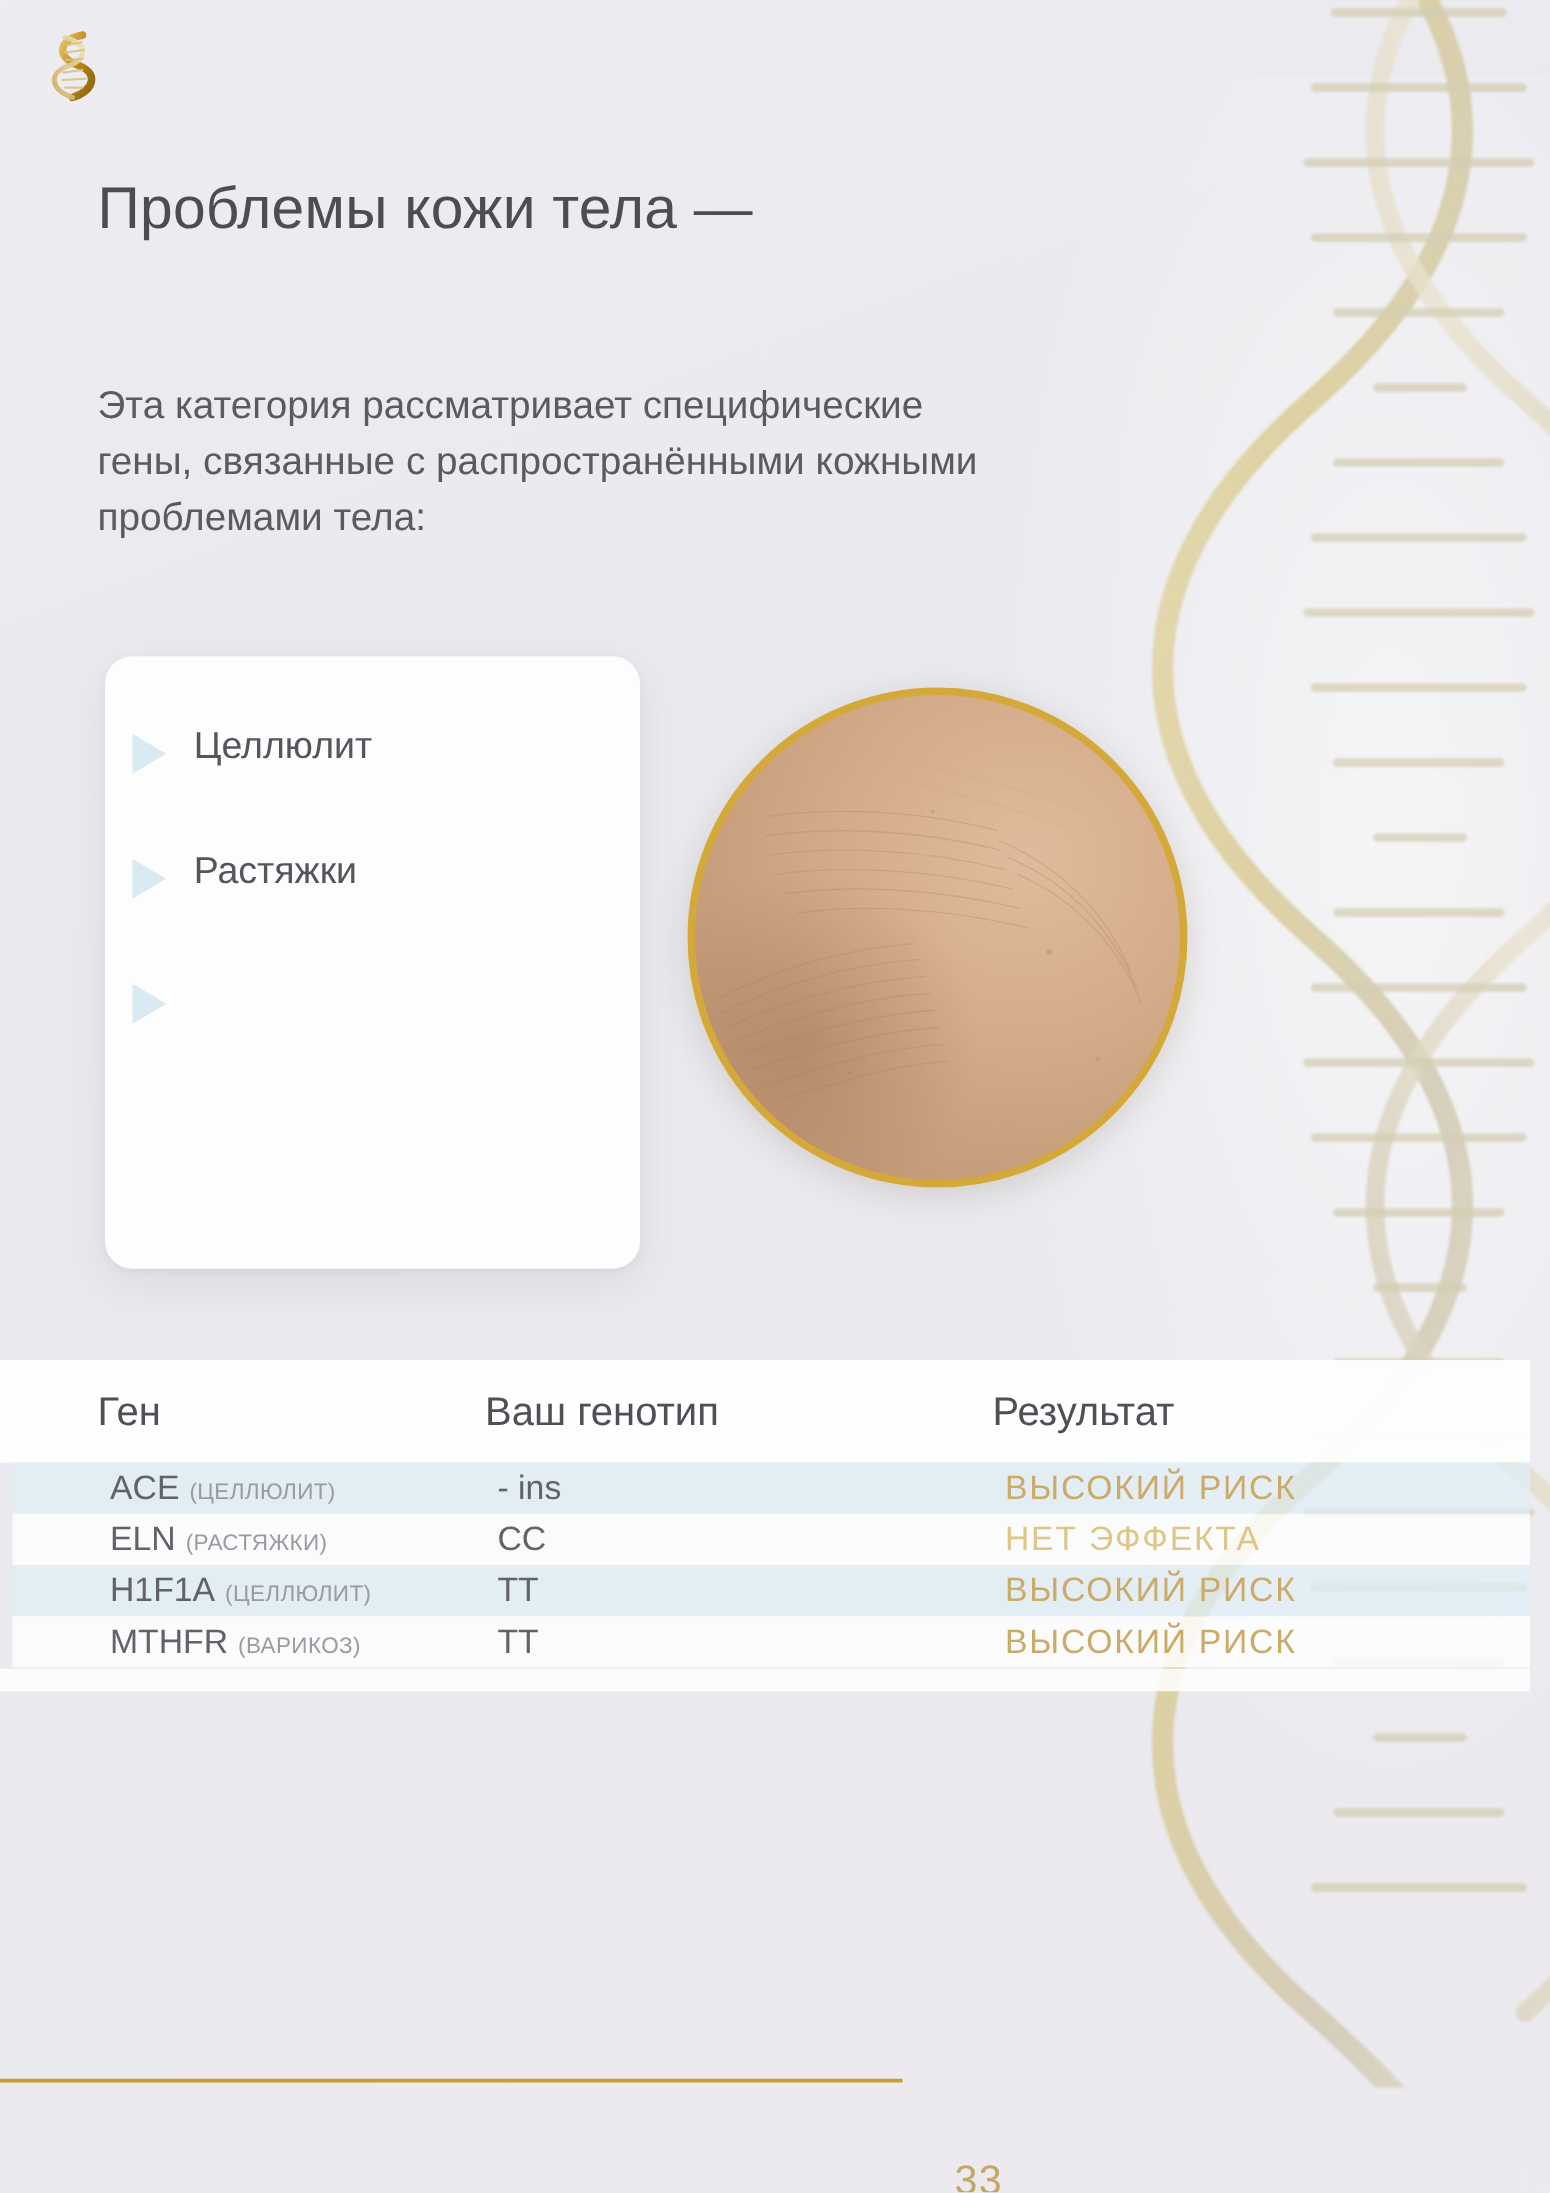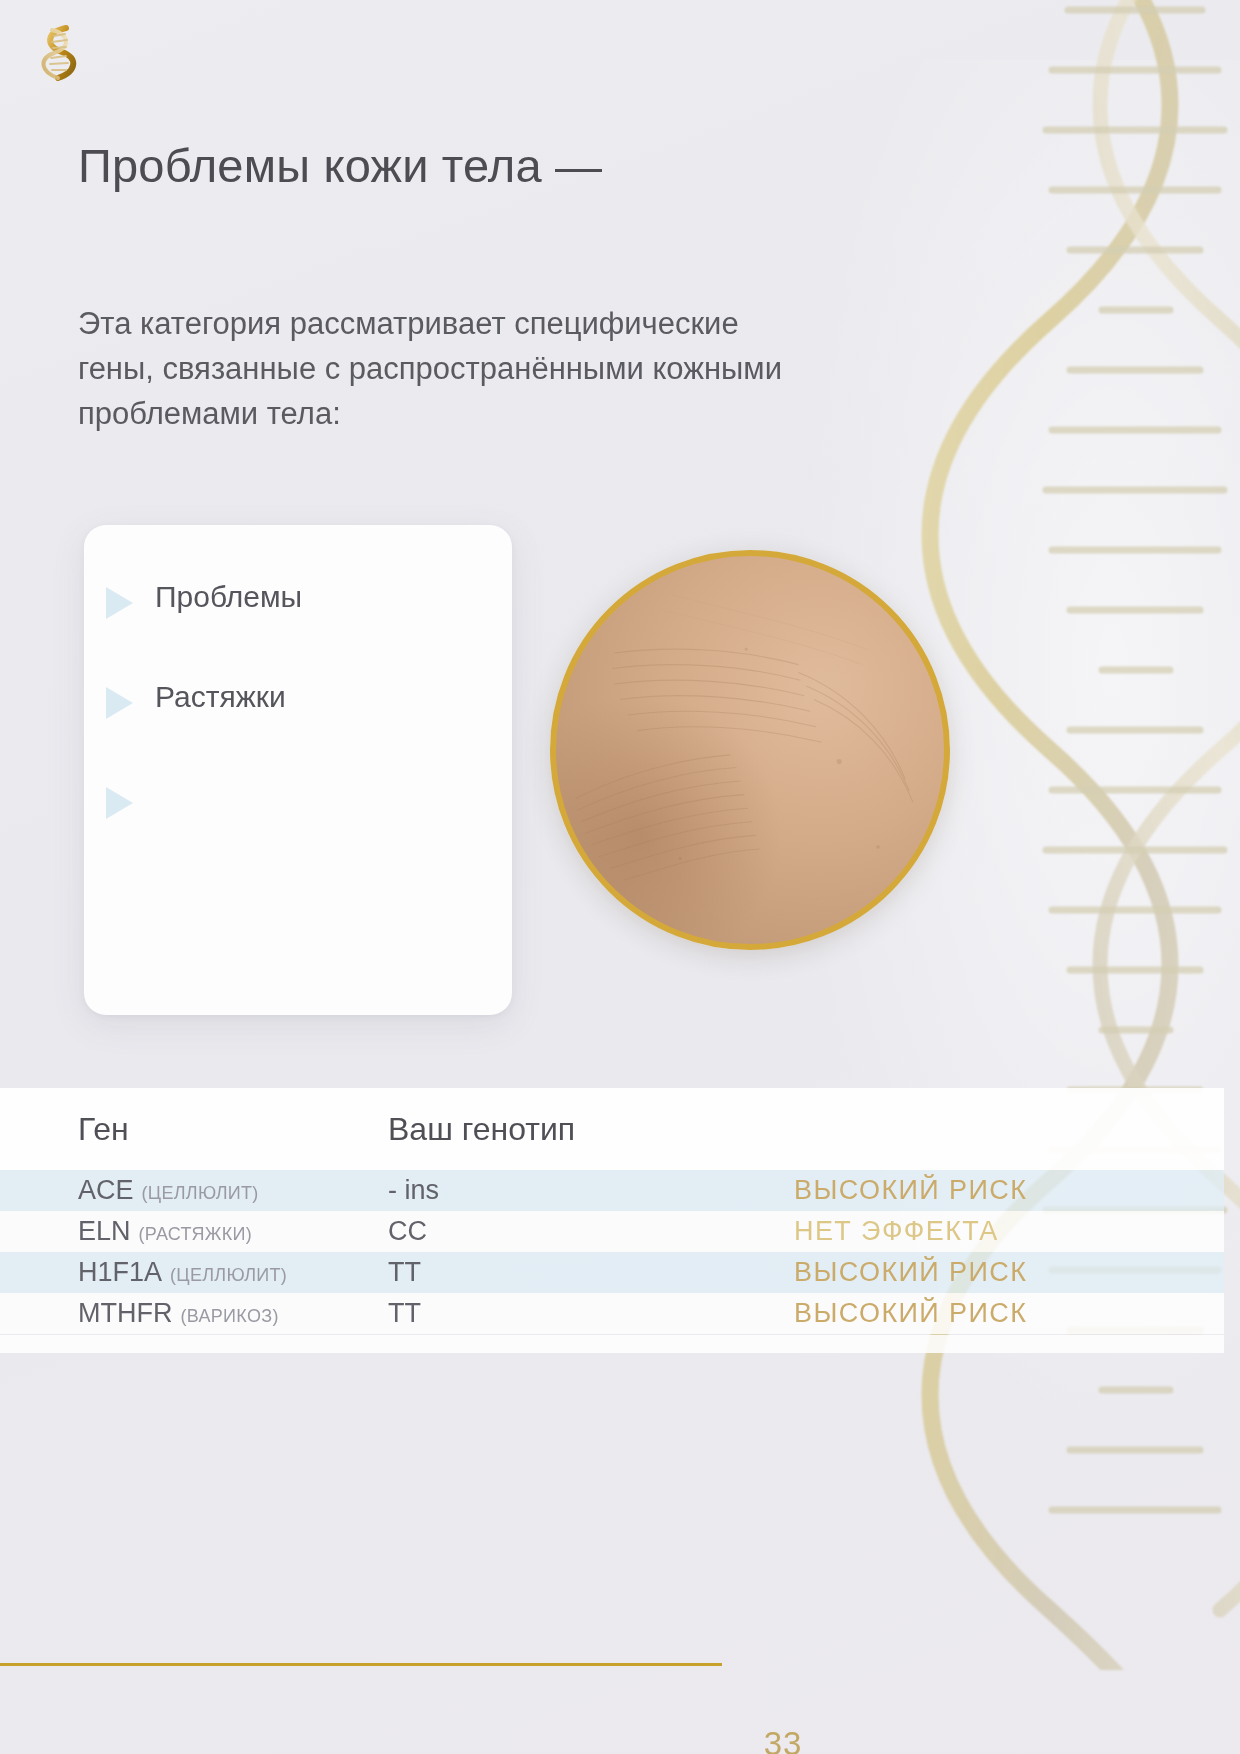--- a/index.html
+++ b/index.html
@@ -105,20 +105,21 @@
   .band-head{
     position:absolute;left:0;right:0;top:0;height:82px;
     background:rgba(255,255,255,.93);
   }
   .band-rows{position:absolute;left:0;right:0;top:82px;}
   .row{
     display:flex;align-items:center;
     height:41px;
     padding:0 0 0 78px;
     box-sizing:border-box;
+    margin-left:10px;
   }
   .row.odd{background:rgba(223,239,247,.72);}
   .row.even{background:rgba(255,255,255,.82);}
   .band-tail{
     position:absolute;left:0;right:0;top:247px;height:18px;
     background:rgba(255,255,255,.85);
   }
 
   .th-row{
     display:flex;align-items:center;height:82px;
@@ -245,21 +246,21 @@
     <span>Проблемы кожи тела —</span><br>
   </h1>
 
   <p class="lede">Эта категория рассматривает специфические гены, связанные с распространёнными кожными проблемами тела:</p>
 
   <div class="card">
     <div class="bullets">
 
       <div class="bullet">
         <span class="tri"></span>
-        <span class="bullet-text">Проблемы</span>
+        <span class="bullet-text">Целлюлит</span>
       </div>
 
       <div class="bullet">
         <span class="tri"></span>
         <span class="bullet-text">Растяжки</span>
       </div>
 
       <div class="bullet">
         <span class="tri"></span>
       </div>
@@ -302,20 +303,21 @@
       </g>
     </svg>
   </div>
 
   <div class="table-band">
 
     <div class="band-head">
       <div class="th-row">
         <div class="th c-gene">Ген</div>
         <div class="th c-geno">Ваш генотип</div>
+        <div class="th c-res">Результат</div>
       </div>
     </div>
 
     <div class="band-rows">
 
       <div class="row odd">
         <div class="c-gene">
           <span class="gene-name">ACE</span><span class="gene-tag">(ЦЕЛЛЮЛИТ)</span>
         </div>
         <div class="c-geno"><span class="geno">- ins</span></div>

